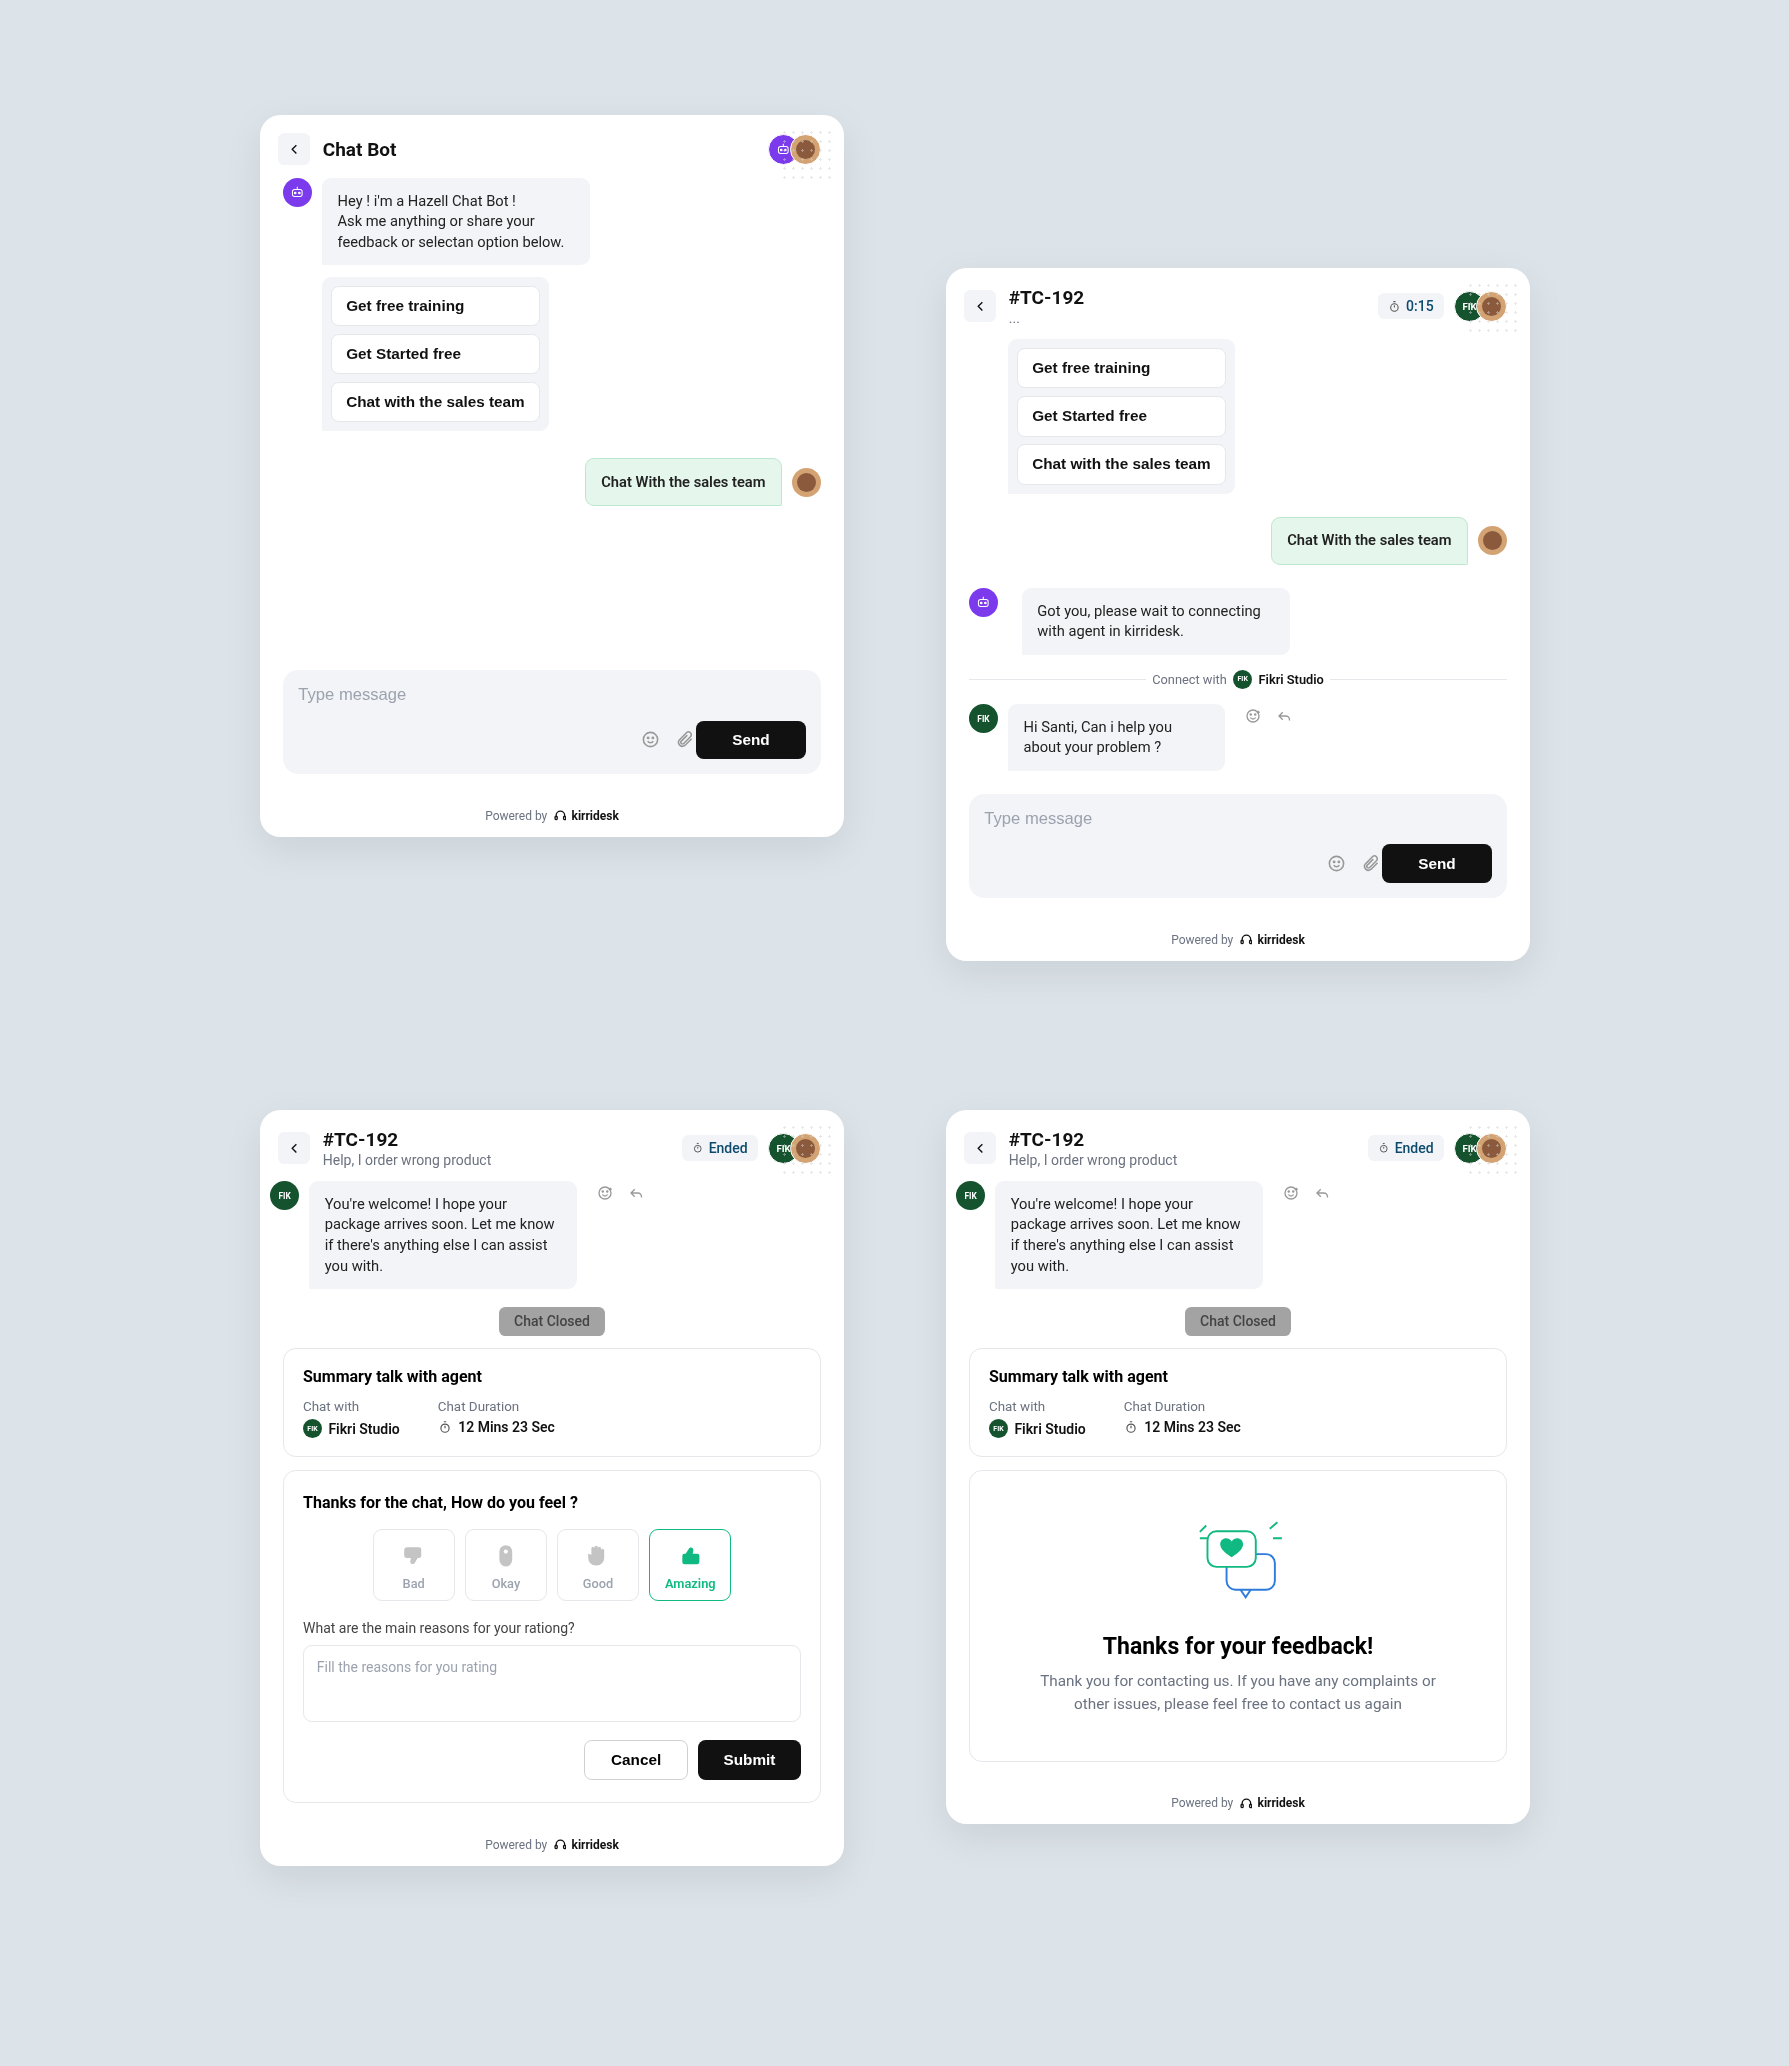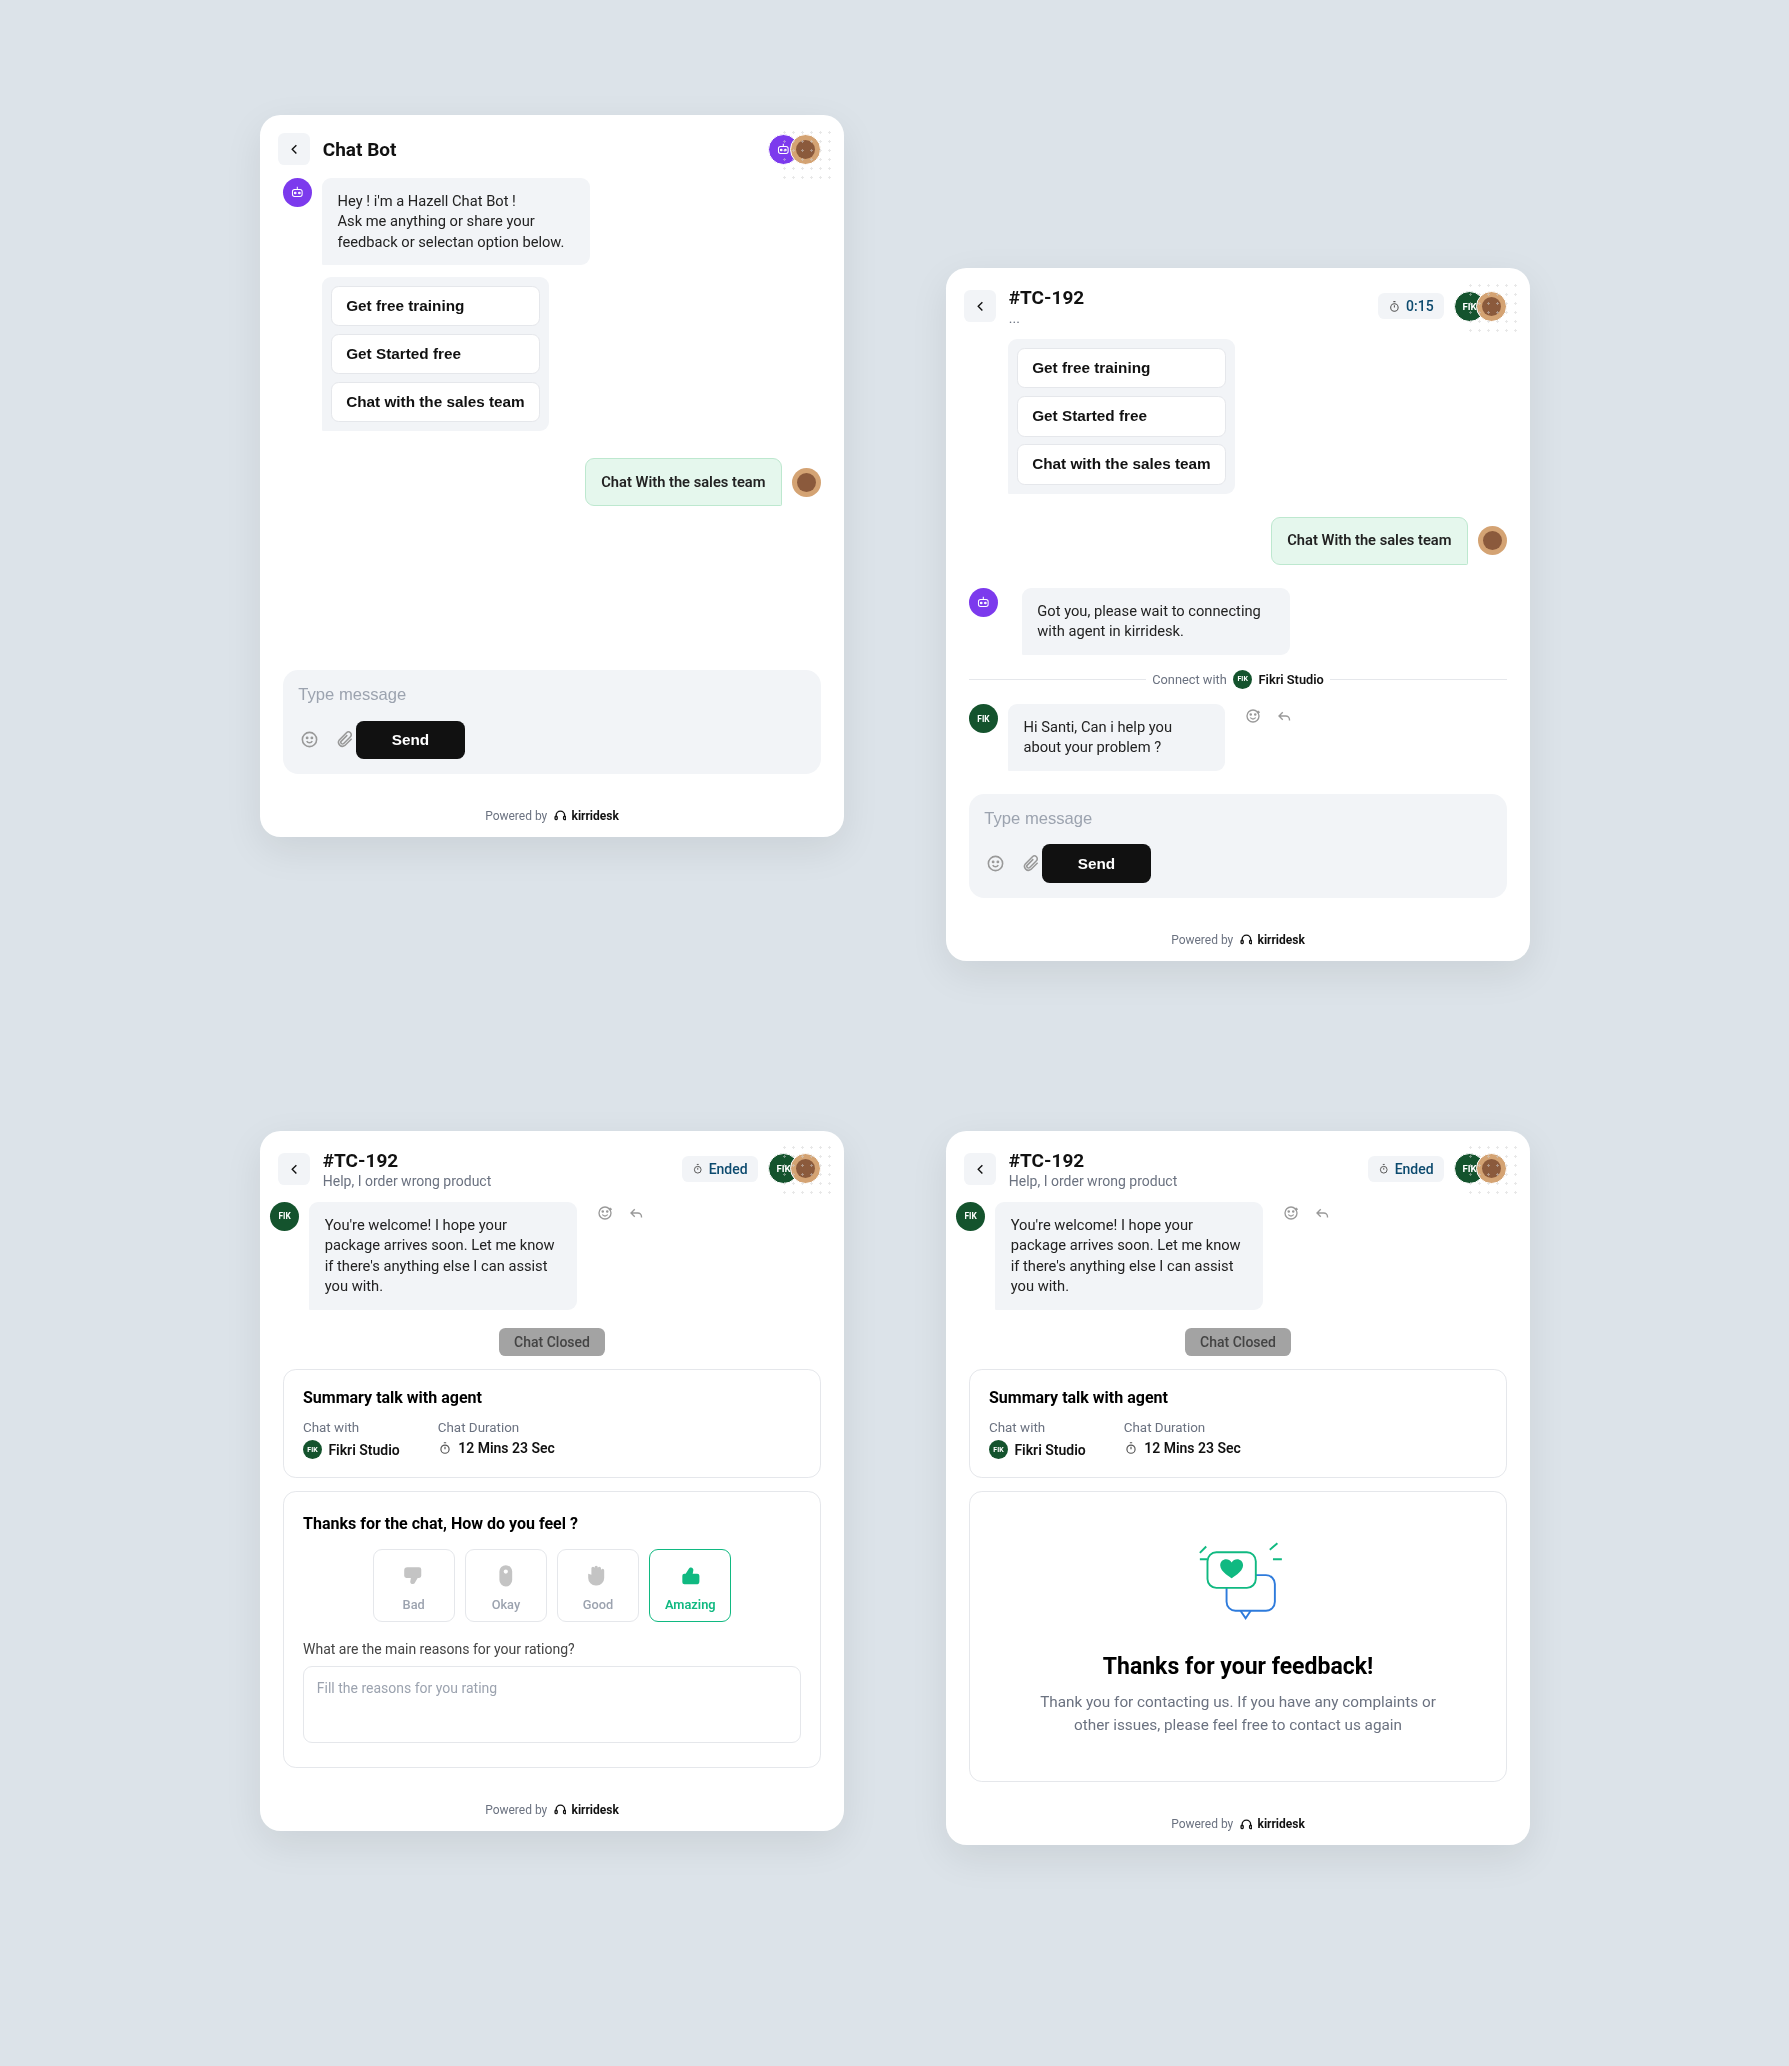--- a/index.html
+++ b/index.html
@@ -169,21 +169,21 @@
       background: transparent;
       width: 100%;
       font-size: 16.6px;
       color: #111;
       outline: none;
     }
     .input-area input[type=text]::placeholder { color: #9ca3af; }
     .input-row {
       display: flex;
       align-items: center;
-      justify-content: flex-start;
+      justify-content: flex-end;
       margin-top: 15.3px;
     }
     .input-icons { display: flex; gap: 11.5px; color: #9ca3af; }
     .btn-send {
       background: #111;
       color: #fff;
       border: none;
       border-radius: 7.7px;
       padding: 10.2px 36px;
       font-size: 15.3px;
@@ -651,20 +651,24 @@
         <span class="ico">
           <svg width="25.6" height="25.6" viewBox="0 0 24 24" fill="currentColor">
               <path d="M7 20h2V10H7a2 2 0 00-2 2v6a2 2 0 002 2zM21 12a2 2 0 00-2-2h-4.3l.6-3A2.3 2.3 0 0013.1 4.2c-.8 0-1.6.4-2 1.1L8 10.4V20h10a3 3 0 003-3v-5z"></path>
             </svg>
         </span>
         <span class="lbl">Amazing</span>
       </div>
     </div>
     <div class="reasons-lbl">What are the main reasons for your rationg?</div>
     <textarea class="reasons-input" placeholder="Fill the reasons for you rating" style=""></textarea>
+    <div class="btn-row">
+      <button class="btn-outline">Cancel</button>
+      <button class="btn-solid">Submit</button>
+    </div>
   </div>
 
   <div class="powered">
     <span>Powered by</span>
     <span class="logo">
       <svg width="12.8" height="12.8" viewBox="0 0 24 24" fill="none" stroke="#111" stroke-width="2.5">
           <path d="M4 14v-2a8 8 0 0116 0v2"></path>
           <rect x="2" y="14" width="4" height="6" rx="1.5"></rect>
           <rect x="18" y="14" width="4" height="6" rx="1.5"></rect>
         </svg>

